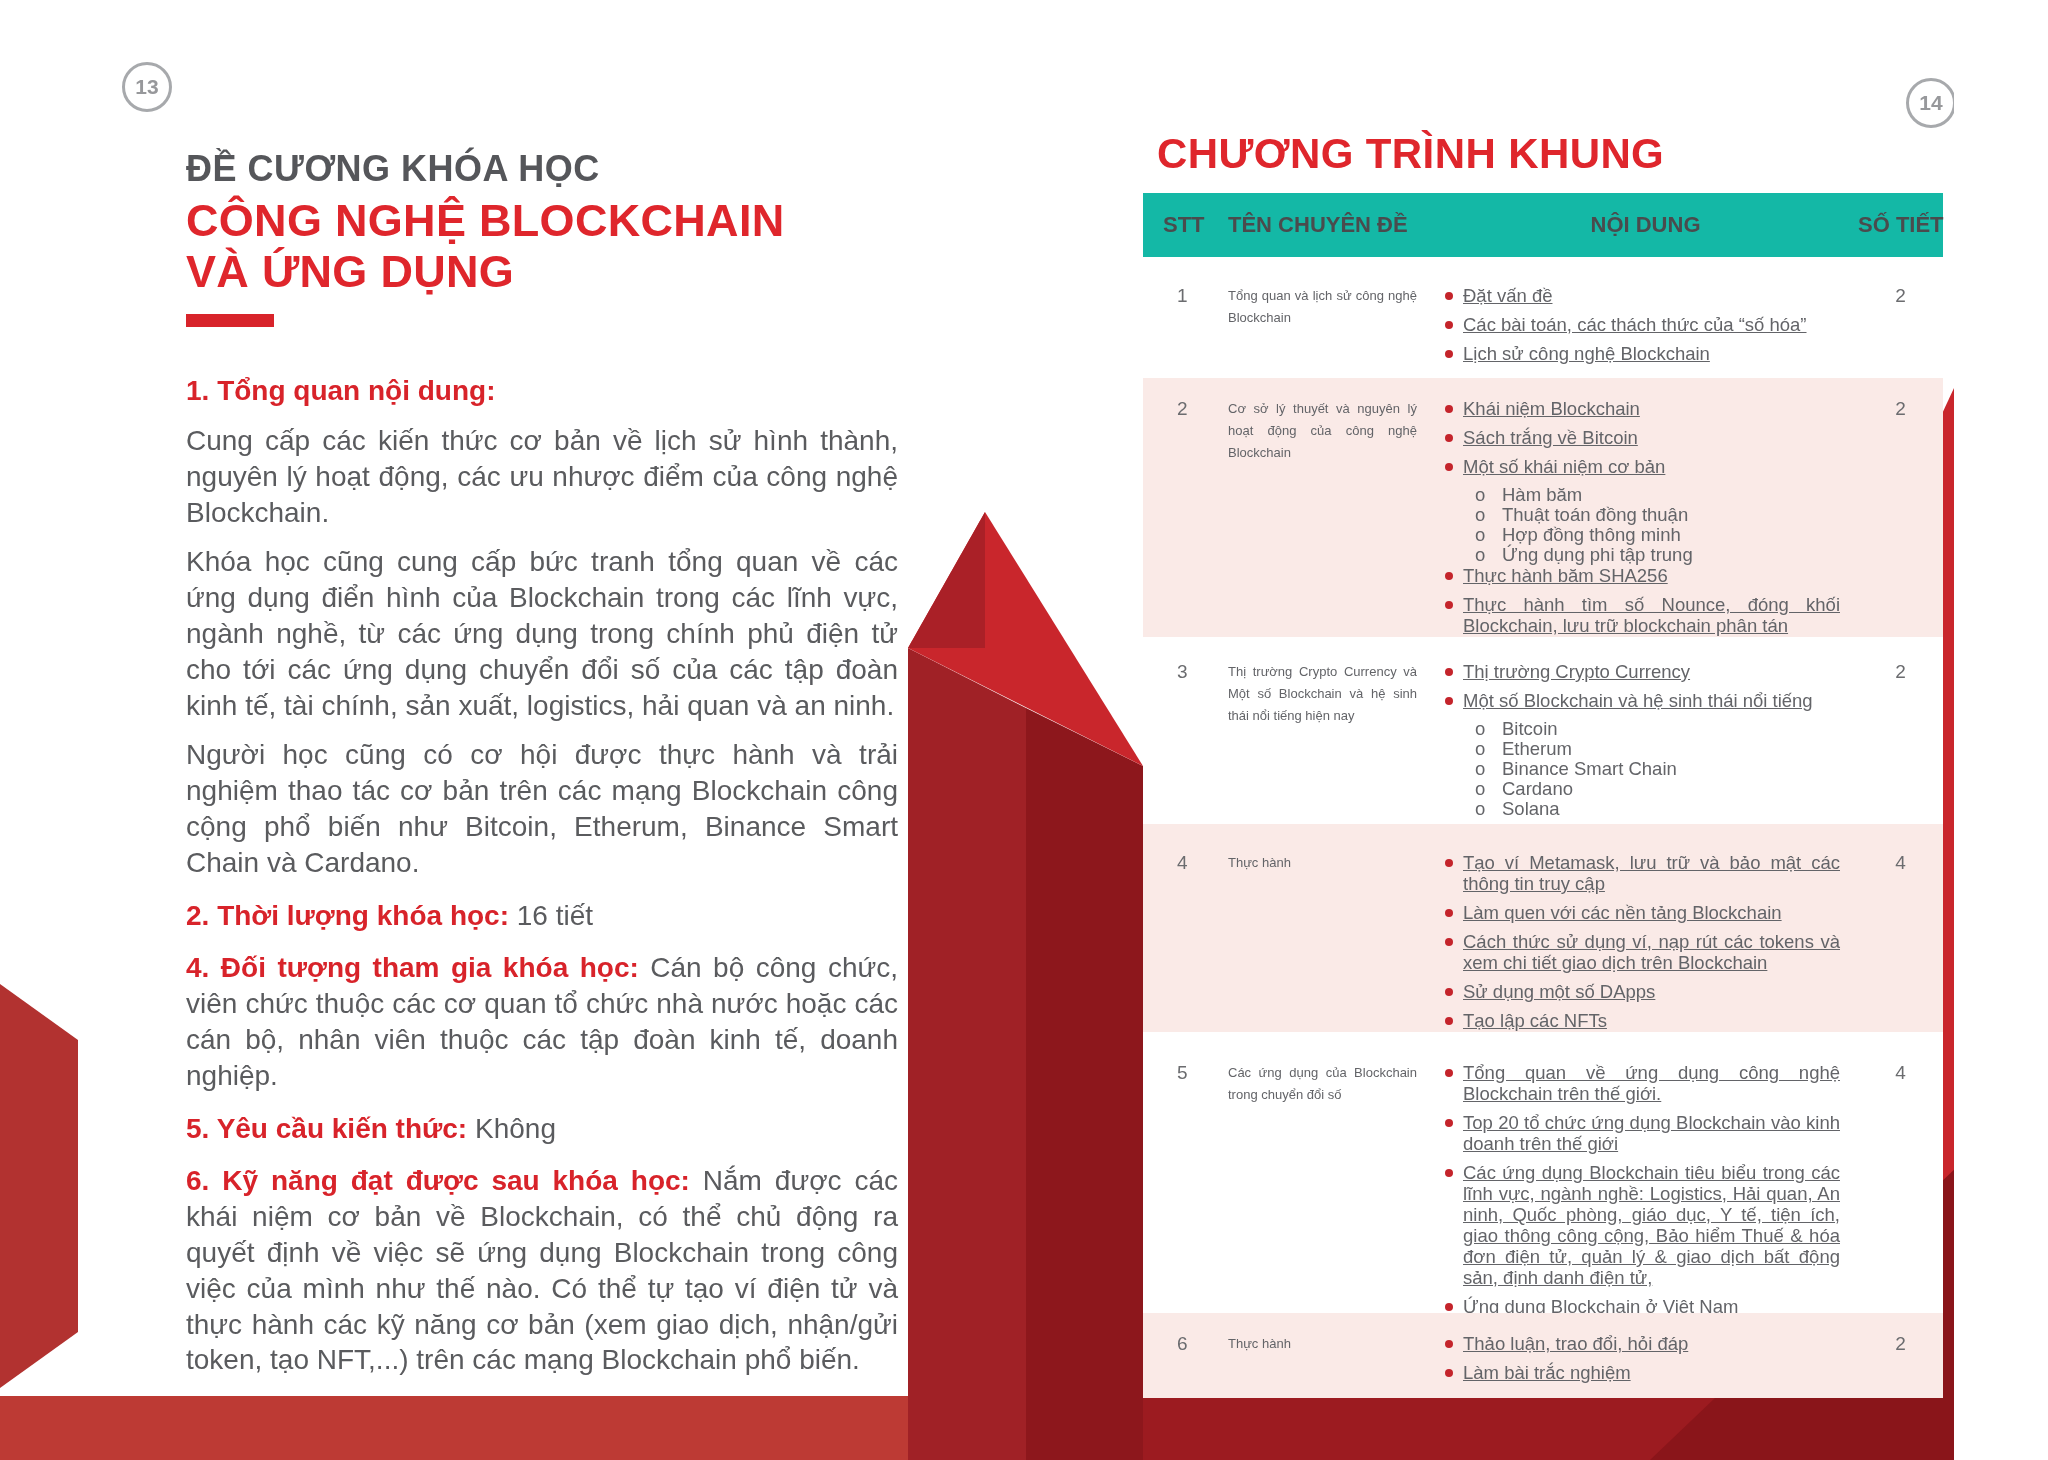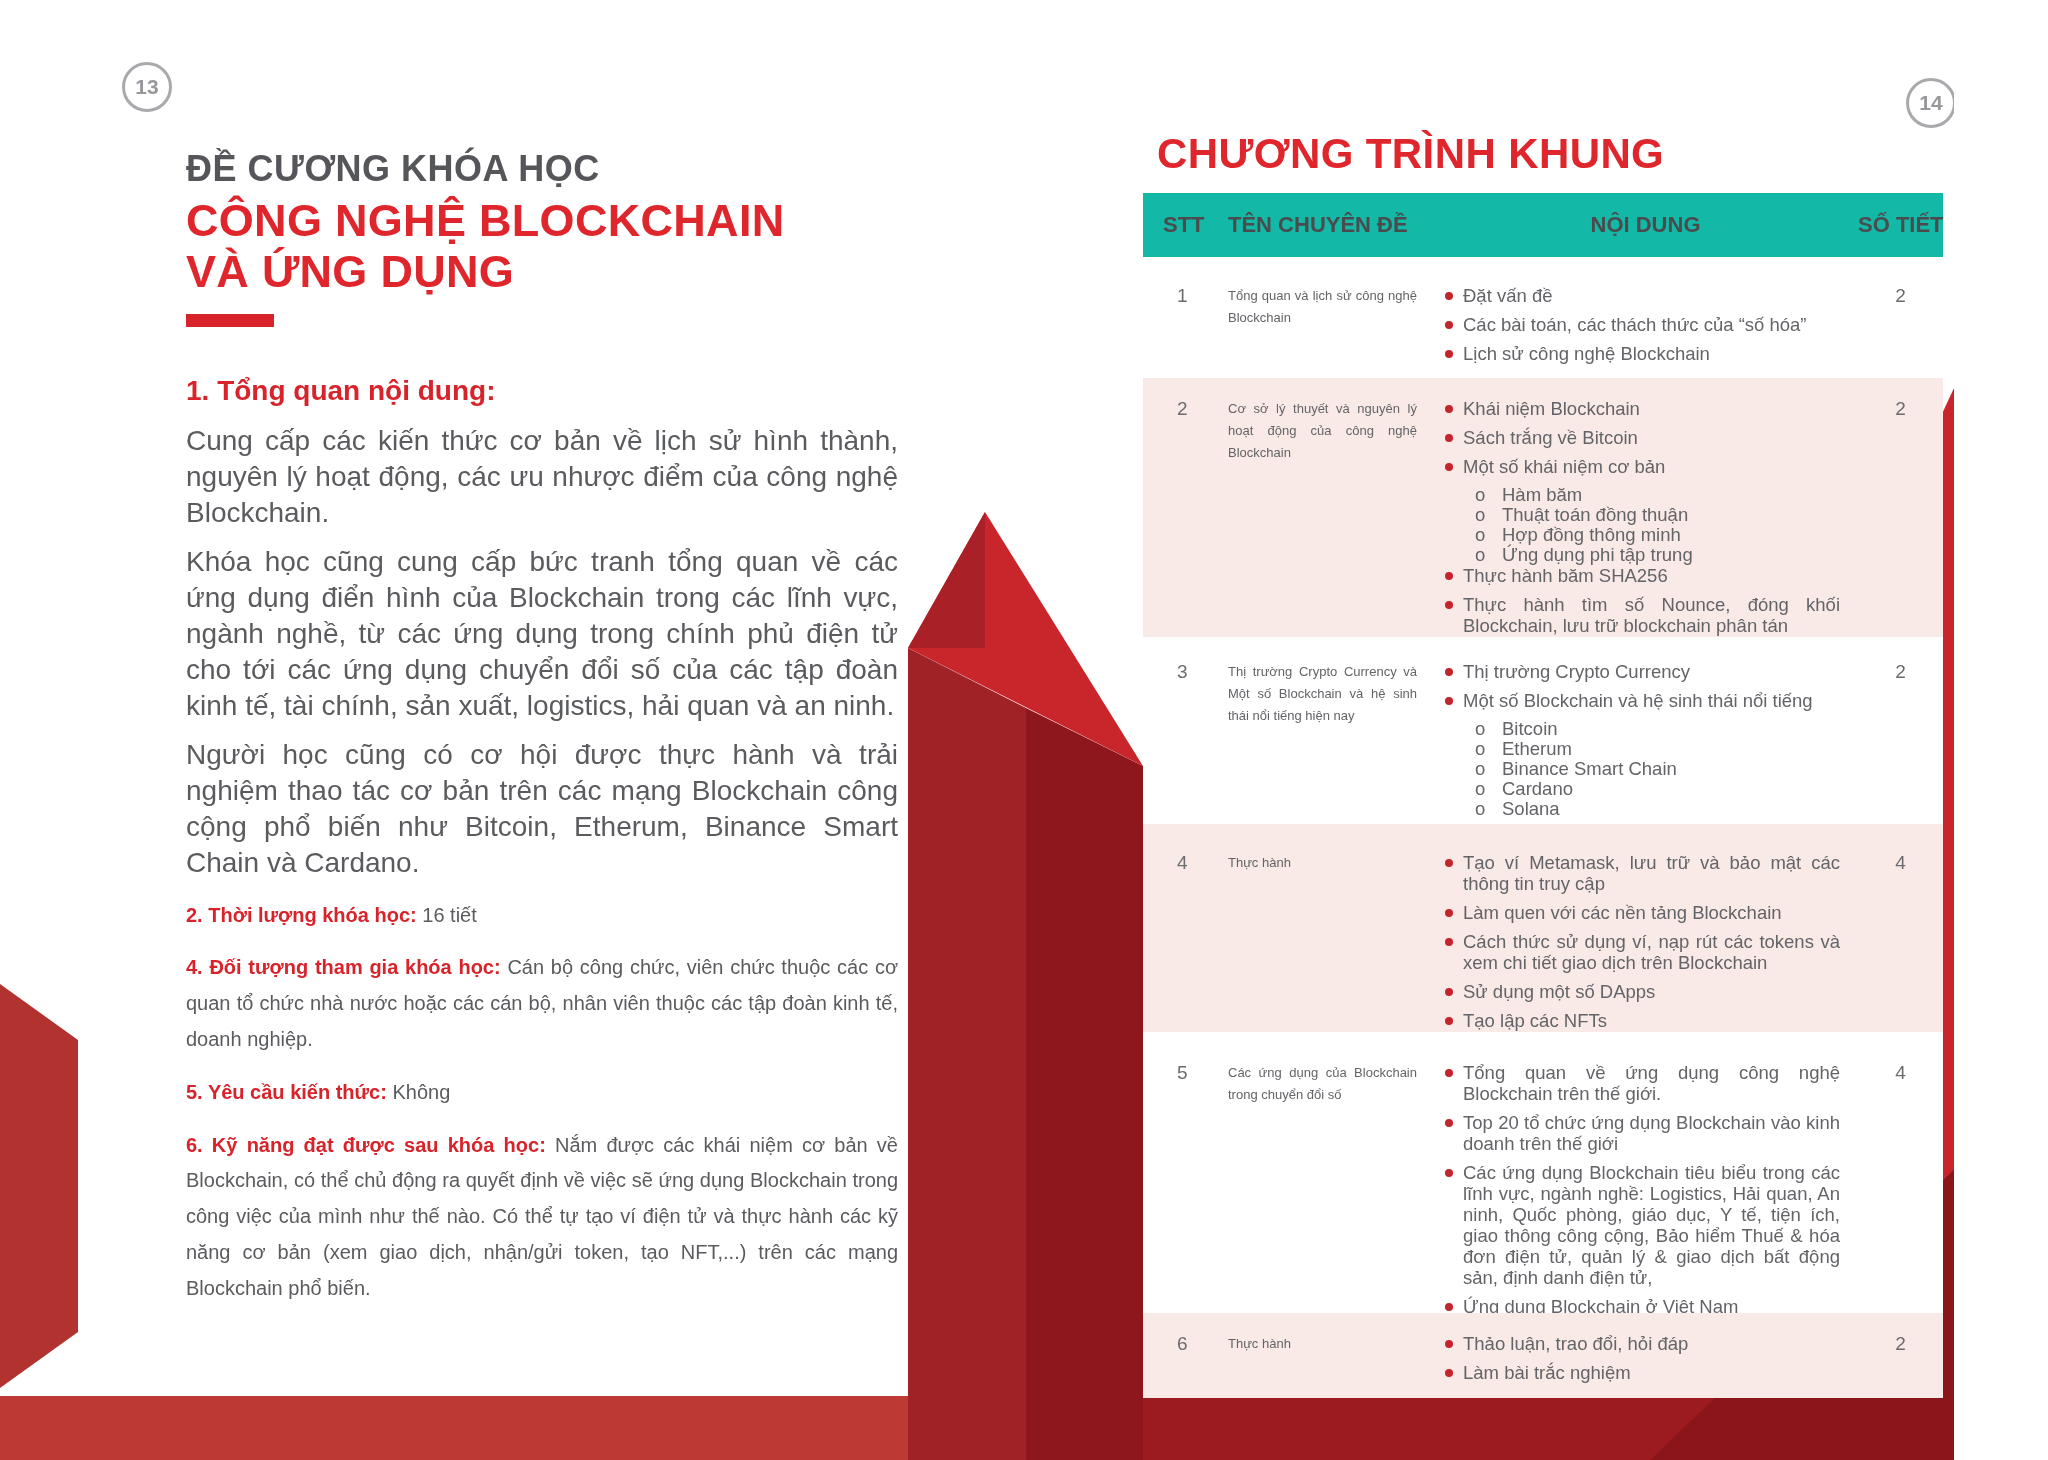--- a/index.html
+++ b/index.html
@@ -14,21 +14,21 @@
   .pnum-left{left:122px;top:62px;}
   .pnum-right{left:1906px;top:78px;}
 
   
   .left-col{position:absolute;left:186px;top:148px;width:712px;}
   .eyebrow{font-size:36px;line-height:42px;font-weight:600;color:#55565a;letter-spacing:0.5px;}
   .main-title{font-size:45px;line-height:51px;font-weight:800;color:#df262c;letter-spacing:0.3px;margin-top:5px;}
   .dash{width:88px;height:13px;background:#d8232a;margin-top:17px;}
   .s-head{margin:46px 0 0;font-size:28px;line-height:36px;font-weight:700;color:#d8232a;}
   p.body{font-size:28px;line-height:35.8px;color:#5a5b5e;text-align:justify;margin:14px 0 0;}
-  p.sec{font-size:20px;line-height:35.8px;color:#5a5b5e;text-align:justify;margin:17px 0 0;}
+  p.sec{font-size:28px;line-height:35.8px;color:#5a5b5e;text-align:justify;margin:17px 0 0;}
   .lbl{font-weight:700;color:#d8232a;}
 
   
   .r-title{position:absolute;left:1157px;top:130px;font-size:42px;font-weight:800;color:#df262c;letter-spacing:0.4px;}
   .tbl{position:absolute;left:1143px;top:193px;width:800px;}
   .thead{display:grid;grid-template-columns:85px 205px 425px 85px;height:64px;background:#14b8a6;
          align-items:center;font-size:22px;font-weight:700;color:#4a4b4d;}
   .thead .h-stt{padding-left:20px;}
   .thead .h-topic{padding-left:0;}
   .thead .h-content{text-align:center;}
@@ -37,21 +37,21 @@
   .trow.white{background:#ffffff;}
   .trow.pink{background:#faeae7;}
   .c-stt{padding-left:34px;font-size:19px;color:#6b6c6f;}
   .c-topic{font-size:13px;line-height:22px;color:#636468;text-align:justify;padding-right:16px;}
   .c-content{}
   .c-periods{text-align:center;font-size:19px;color:#6b6c6f;}
   .bullet{display:flex;padding-left:12px;margin-bottom:8px;}
   .bullet:last-child{margin-bottom:0;}
   .dot{width:18px;flex:0 0 18px;position:relative;}
   .dot::before{content:"";position:absolute;left:0;top:7px;width:8px;height:8px;border-radius:50%;background:#c4242b;}
-  .btxt{flex:1;font-size:18.5px;line-height:21px;color:#636468;text-align:justify;padding-right:18px;}
+  .btxt{flex:1;font-size:18.5px;line-height:21px;color:#636468;text-align:justify;padding-right:18px;text-decoration:underline;}
   .sub{display:flex;padding-left:42px;font-size:18.5px;line-height:20px;color:#636468;}
   .o-mark{width:27px;flex:0 0 27px;}
 </style>
 </head>
 <body>
 
 <div class="page">
 
   <svg class="decor" width="2048" height="1460" viewBox="0 0 2048 1460">
     <polygon points="908,648 1026,708 1026,1460 908,1460" fill="#a02126"></polygon>

